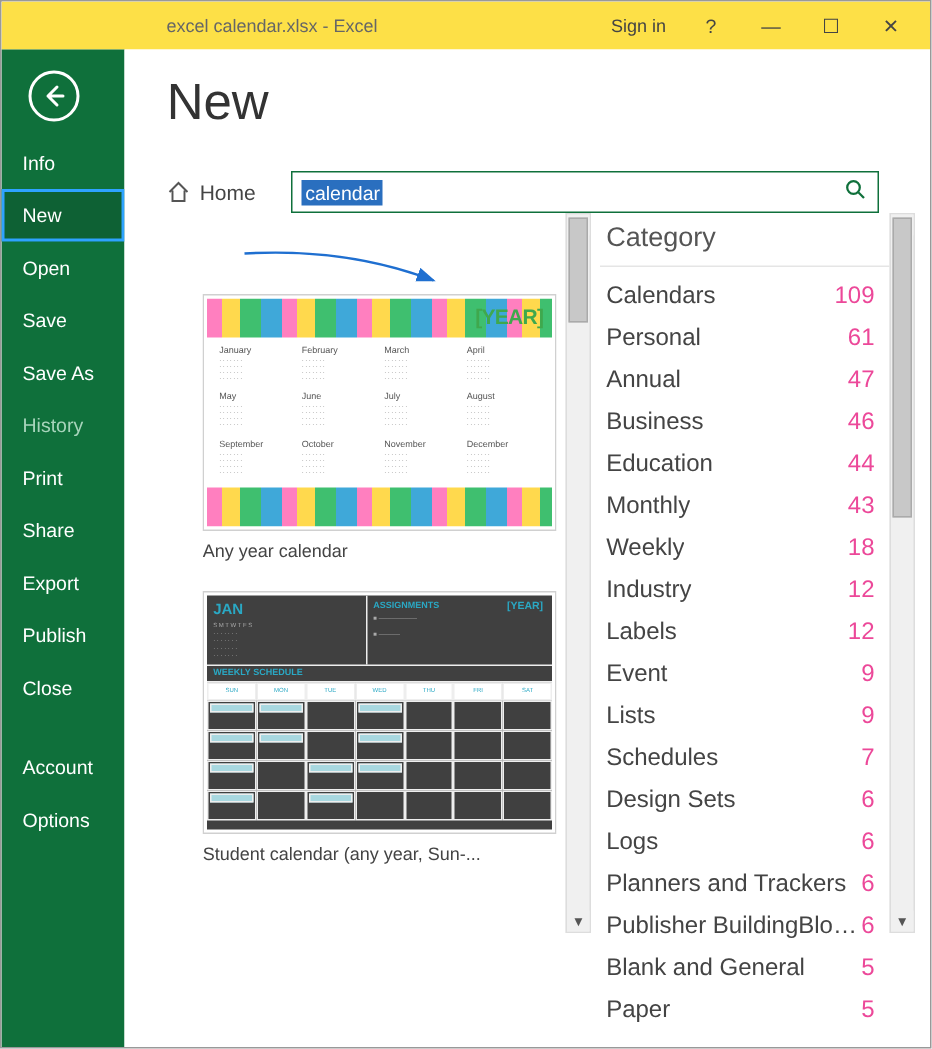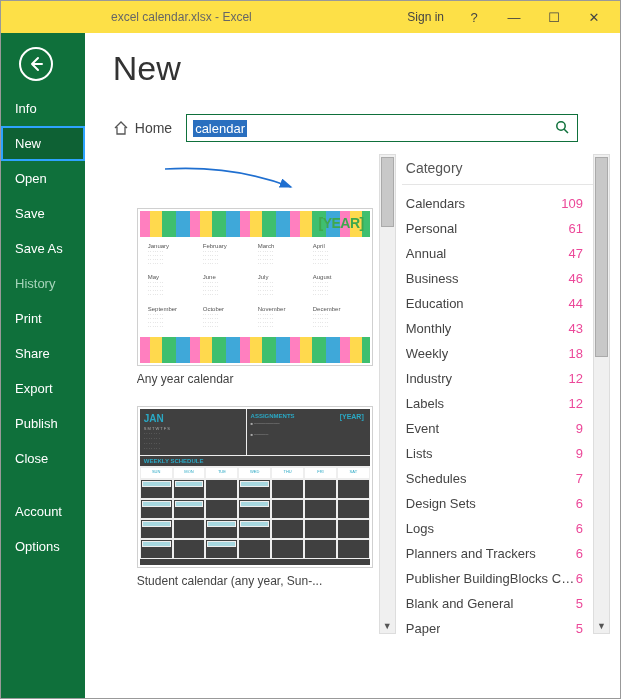--- a/index.html
+++ b/index.html
@@ -11,21 +11,21 @@
   .signin { font-size: 12px; color: #444; margin-right: 10px; cursor: pointer; }
   .main { display: flex; height: calc(100% - 32px); }
   .sidebar { width: 88px; background: #0f703b; color: #fff; display: flex; flex-direction: column; padding-top: 8px; }
   .back-circle { width: 34px; height: 34px; border: 2px solid #fff; border-radius: 50%; margin: 6px 0 10px 18px; display: flex; align-items: center; justify-content: center; cursor: pointer; }
   .sb-item { padding: 10px 14px; font-size: 13px; cursor: pointer; color: #fff; }
   .sb-item.active { background: #0e6134; outline: 2px solid #2ea3ff; outline-offset: -2px; position: relative; }
   .sb-item.disabled { color: #a7d4bb; }
   .sb-gap { height: 18px; }
   .content { flex: 1; background: #fff; position: relative; padding: 16px 10px 0 28px; }
   .page-title { font-size: 34px; font-weight: 300; color: #333; margin-bottom: 26px; }
-  .breadcrumb-row { display: flex; align-items: center; gap: 14px; margin-bottom: 12px; }
+  .breadcrumb-row { display: flex; align-items: center; gap: 24px; }
   .crumb-home { display: flex; align-items: center; gap: 6px; color: #444; font-size: 14px; cursor: pointer; }
   .searchbox { flex: 1; border: 1px solid #0f703b; height: 28px; display: flex; align-items: center; padding: 0 6px; max-width: 392px; }
   .searchbox .sel { background: #2a6fbf; color: #fff; padding: 1px 2px; }
   .search-icon-btn { color: #0f703b; font-size: 15px; cursor: pointer; padding: 0 2px; }
   .body-row { display: flex; gap: 6px; height: 500px; }
   .templates-scroll { width: 236px; height: 100%; overflow: hidden; position: relative; margin-left: 24px; }
   .scrollbar-v { width: 17px; background: #f0f0f0; border: 1px solid #ddd; position: relative; }
   .scrollbar-v .thumb { position: absolute; left: 1px; right: 1px; top: 2px; height: 70px; background: #c8c8c8; border: 1px solid #aaa; }
   .scrollbar-v .arrow { position: absolute; left: 0; right: 0; text-align: center; font-size: 9px; color: #555; height: 14px; line-height: 14px; background: #f0f0f0; }
   .scrollbar-v .arrow.up { top: 0; }
@@ -49,23 +49,23 @@
   .thumb2 .assign .ah { font-size: 6px; color: #2aa8c4; font-weight: bold; }
   .thumb2 .yr2 { position:absolute; top:4px; right:6px; font-size:7px; color:#2aa8c4; font-weight:bold; }
   .thumb2 .wk { font-size:6px; color:#2aa8c4; font-weight:bold; padding: 2px 4px; border-top:1px solid #eee; border-bottom:1px solid #eee;}
   .thumb2 .grid2 { display:grid; grid-template-columns: repeat(7,1fr); grid-template-rows: 12px repeat(4, 20px); }
   .thumb2 .grid2 div { border: 0.5px solid #eee; }
   .thumb2 .grid2 .hd { background:#fff; font-size:4px; text-align:center; padding-top:1px; color:#2aa8c4;}
   .thumb2 .grid2 .cell { position:relative; }
   .thumb2 .grid2 .cell .ev { background:#a8d8e0; height:6px; margin:1px;}
   .cat-panel { flex: 1; display: flex; }
   .cat-body { flex: 1; border: none; }
-  .cat-title { font-size: 14px; color: #555; font-weight: 400; padding: 6px 4px 8px 4px; border-bottom: 1px solid #e5e5e5; }
+  .cat-title { font-size: 18px; color: #555; font-weight: 400; padding: 6px 4px 8px 4px; border-bottom: 1px solid #e5e5e5; }
   .cat-list { padding-top: 6px; }
-  .cat-row { display: flex; justify-content: space-between; padding: 5px 10px 5px 4px; font-size: 13px; color: #444; cursor: pointer; }
+  .cat-row { display: flex; justify-content: space-between; padding: 5px 10px 5px 4px; font-size: 16px; color: #444; cursor: pointer; }
   .cat-row .cnt { color: #ec4899; }
   .cat-row .nm { white-space: nowrap; overflow: hidden; text-overflow: ellipsis; max-width: 170px;}
   .arrow-svg { position: absolute; top: 130px; left: 78px; pointer-events: none; }
 </style>
 </head>
 <body>
 
 <div class="titlebar">
   <span class="ttl">excel calendar.xlsx - Excel</span>
   <span class="spacer"></span>

